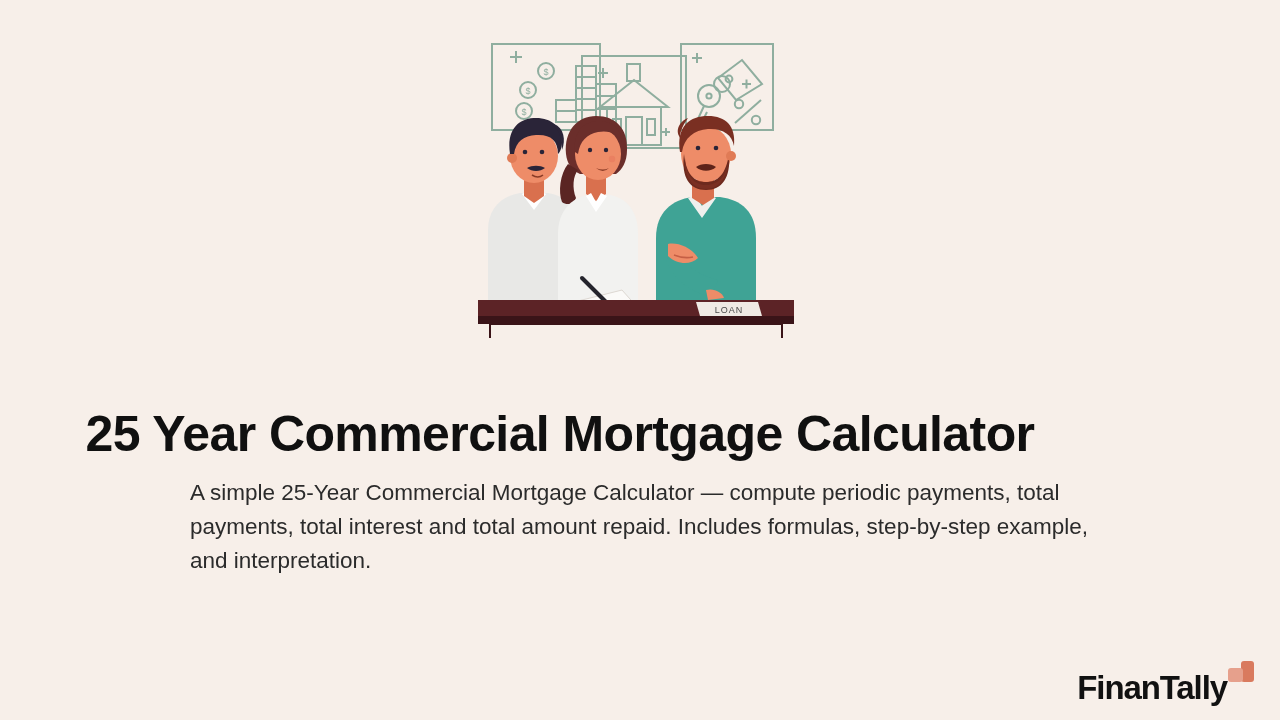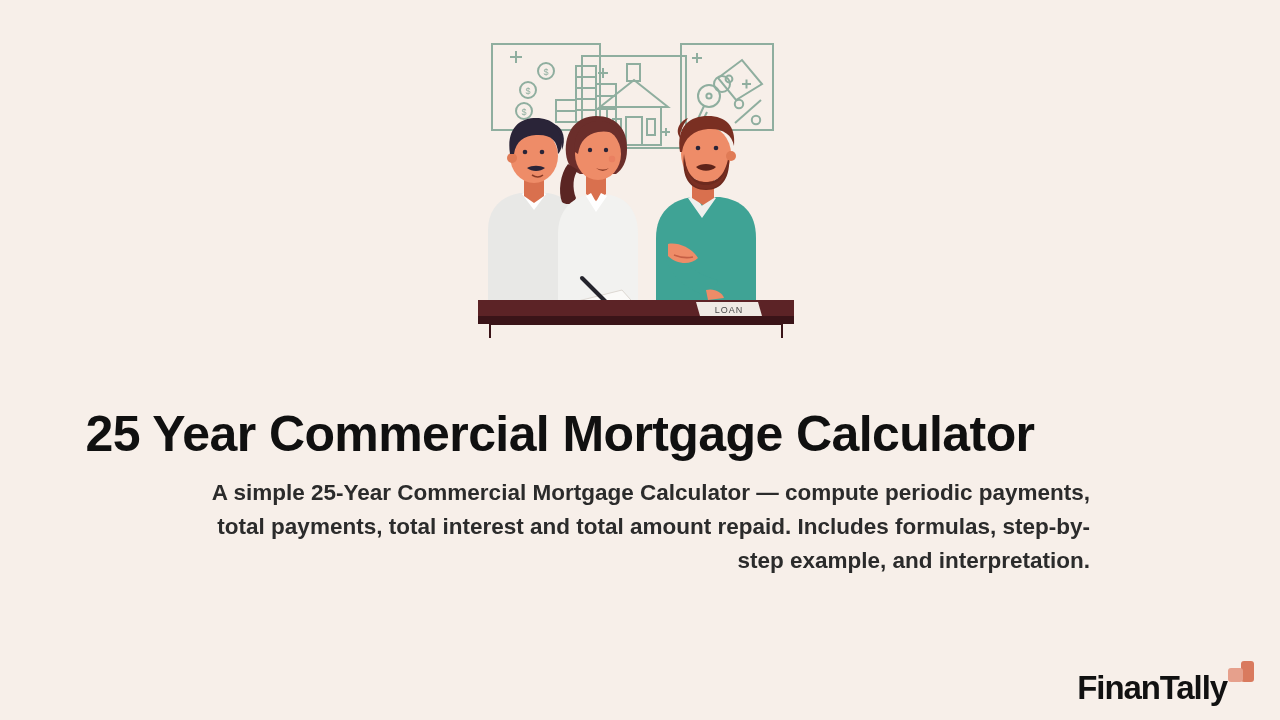--- a/index.html
+++ b/index.html
@@ -50,24 +50,24 @@
     color: #101010;
     font-family: "Liberation Sans", sans-serif;
   }
 
   
   #subtitle {
     position: absolute;
     left: 190px;
     top: 460px;
     width: 900px;
-    text-align: right;
+    text-align: left;
     font-size: 22.5px;
     line-height: 1.52;
-    font-weight: 700;
+    font-weight: 400;
     color: #2B2B2B;
     font-family: "Liberation Sans", sans-serif;
     margin-top: 16px;
   }
 
   
   #logo {
     position: absolute;
     right: 26px;
     bottom: 16px;

